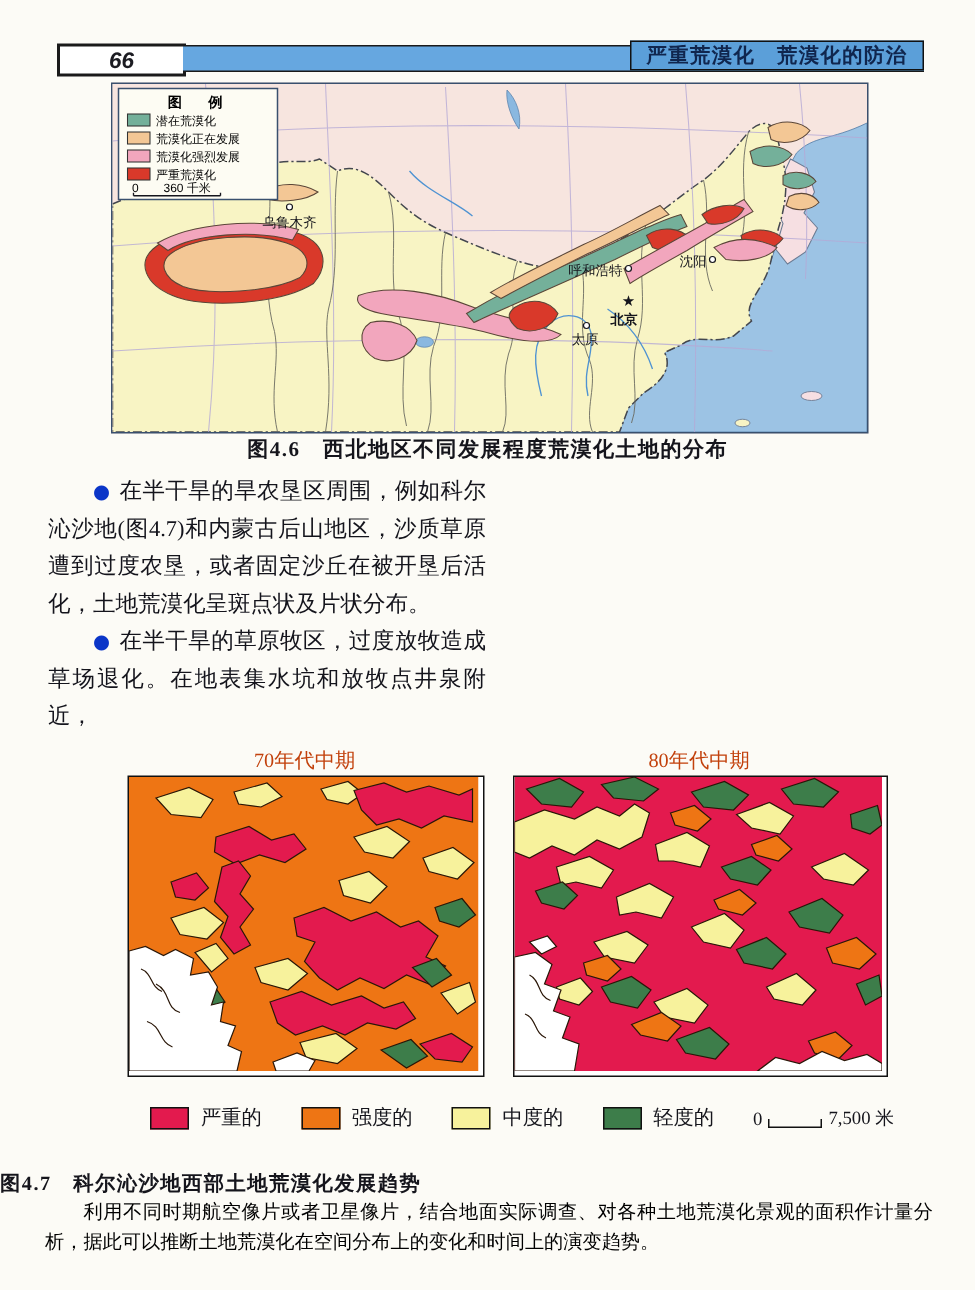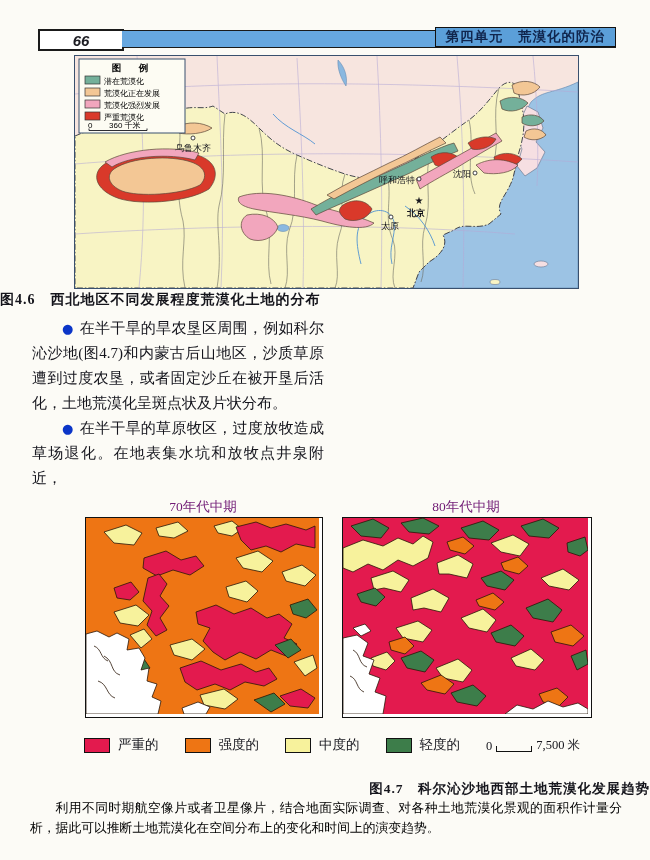--- a/index.html
+++ b/index.html
@@ -12,59 +12,59 @@
   .head-bar{position:absolute;left:122px;top:30px;width:494px;height:16px;background:#66a7e0;
         border-top:1.5px solid #1a1a1a;border-bottom:1.5px solid #1a1a1a;}
   .head-title{position:absolute;right:0px;top:-4px;height:18px;padding:0 10px;background:#5b9fd9;
         border:1.5px solid #111;display:flex;align-items:center;
         font-family:"Liberation Sans",sans-serif;font-weight:bold;font-size:13.5px;color:#10264e;
         letter-spacing:1px;}
   
   .map46{position:absolute;left:74px;top:55px;width:503px;height:232px;border:1px solid #39506e;
         background:#f8e7e0;}
   .map46 svg{display:block;}
-  .cap46{position:absolute;left:0;top:291px;width:650px;font-weight:bold;
+  .cap46{position:absolute;left:0;top:291px;width:650px;text-align:center;font-weight:bold;
         font-size:14px;color:#15151c;letter-spacing:1px;}
   
   .col{position:absolute;top:316px;width:292px;font-size:15px;line-height:25px;text-align:justify;
         color:#14141c;}
   .col1{left:32px;}
   .col2{left:328px;}
   .col p{margin:0;}
   .col p.bullet{text-indent:2em;}
   .bullet-dot{color:#0b35c8;font-size:13px;margin-right:6px;font-family:"DejaVu Sans",sans-serif;}
   
-  .m47-label{position:absolute;top:498px;font-size:13.5px;color:#701a75;text-align:center;}
+  .m47-label{position:absolute;top:498px;font-size:13.5px;color:#c2410c;text-align:center;}
   .m47l-label{left:85px;width:236px;}
   .m47r-label{left:342px;width:248px;}
   .m47{position:absolute;top:517px;height:199px;border:1.5px solid #111;background:#fff;}
   .m47-left{left:85px;width:236px;}
   .m47-right{left:342px;width:248px;}
   
-  .leg47{position:absolute;left:84px;top:733px;width:470px;height:24px;
+  .leg47{position:absolute;left:100px;top:733px;width:470px;height:24px;
         font-size:13.5px;color:#15151c;display:flex;align-items:center;}
   .leg47 .sw{width:24px;height:13px;border:1.5px solid #111;margin-right:8px;flex:none;}
   .leg47 .lab{margin-right:26px;white-space:nowrap;}
   .scalebar47{display:flex;align-items:flex-end;white-space:nowrap;font-size:12.5px;}
   .scalebar47 .line{display:inline-block;width:34px;border-bottom:1.5px solid #111;
         border-left:1.5px solid #111;border-right:1.5px solid #111;height:5px;margin:0 4px 2px 4px;}
-  .cap47{position:absolute;left:0;top:780px;width:650px;text-align:right;font-weight:bold;
+  .cap47{position:absolute;left:0;top:780px;width:650px;text-align:left;font-weight:bold;
         font-size:13.5px;color:#15151c;letter-spacing:1px;}
   .note47{position:absolute;left:30px;top:798px;width:592px;font-size:12.8px;line-height:20px;
         text-align:justify;color:#000000;}
   .note47 p{margin:0;text-indent:2em;}
 </style>
 </head>
 <body>
 
 <div class="page">
 
   <div class="pagenum-box">66</div>
   <div class="head-bar">
-    <div class="head-title">第四单元　荒漠化的防治</div>
+    <div class="head-title">严重荒漠化　荒漠化的防治</div>
   </div>
 
   <div class="map46">
     <svg width="503" height="232" viewBox="0 0 503 232">
 
       <rect x="0" y="0" width="503" height="232" fill="#f7e5df"></rect>
 
       <path fill="#9cc3e4" stroke="#5c83ab" stroke-width="0.6" d="M503,26 C478,38 468,34 456,46 L447,62 C454,78 449,92 443,106 L437,124 C431,140 419,147 425,158 L414,168 C400,174 389,166 379,174 L368,179 C374,190 364,200 354,206 L344,216 L338,232 L503,232 Z"></path>
 
       <path fill="#f6dfe2" stroke="#6b7b93" stroke-width="0.7" d="M452,50 L463,56 468,72 461,86 470,96 462,112 450,120 442,110 447,93 441,80 446,63 Z"></path>

